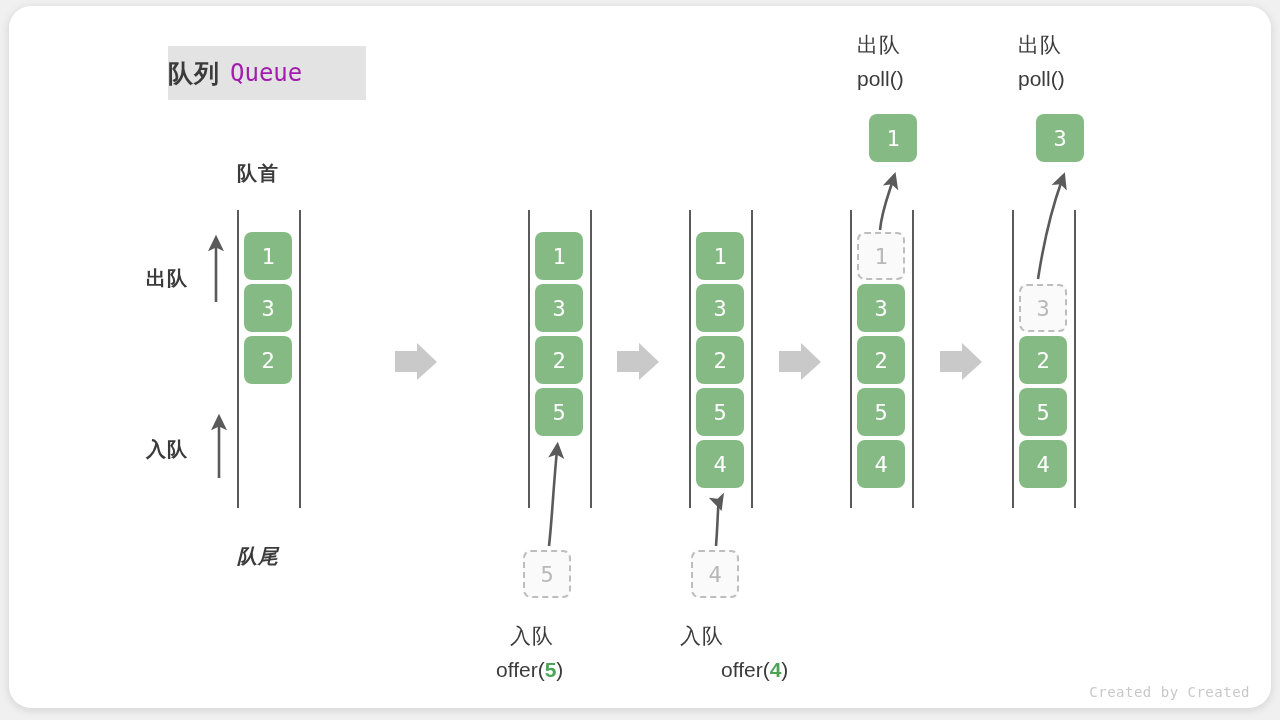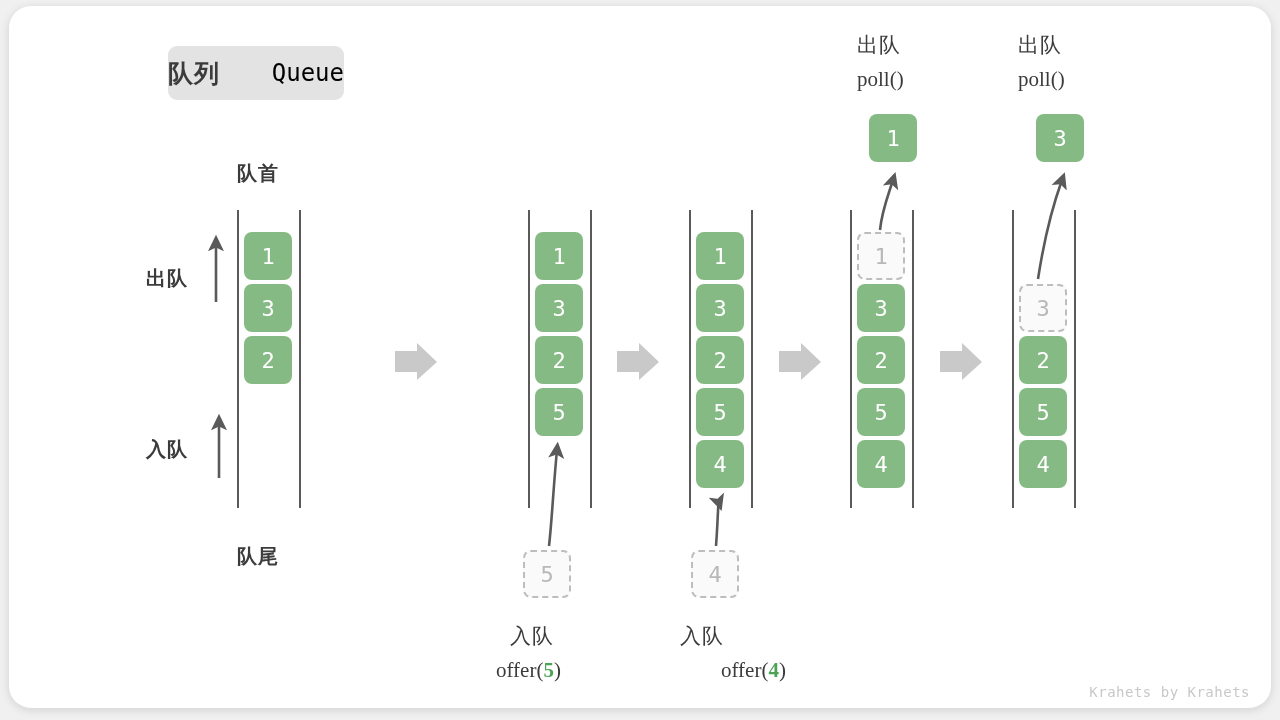--- a/index.html
+++ b/index.html
@@ -24,60 +24,60 @@
     background: #ffffff;
     border-radius: 22px;
     box-shadow: 0 2px 10px rgba(0,0,0,0.13);
   }
 
   
   .title-chip {
     position: absolute;
     left: 168px;
     top: 46px;
-    width: 176px;
+    width: 198px;
     height: 54px;
     background: #e3e3e3;
-    border-radius: 9px;
+    border-radius: 0;
     display: flex;
     align-items: center;
-    justify-content: space-between;
+    justify-content: flex-start;
     gap: 10px;
   }
   .title-cn {
     font-size: 25px;
     font-weight: bold;
     color: #3b3b3b;
     letter-spacing: 1px;
   }
   .title-en {
     font-family: "DejaVu Sans Mono", "Liberation Mono", monospace;
     font-size: 24px;
-    color: #000000;
+    color: #a21caf;
   }
 
   
   .ptext {
     position: absolute;
     white-space: pre;
     color: #3b3b3b;
   }
   .lbl-bold-cn {
     font-size: 20px;
     font-weight: bold;
     letter-spacing: 1px;
     text-align: right;
   }
   .lbl-cn {
     font-size: 21px;
     color: #3b3b3b;
     letter-spacing: 1px;
   }
   .lbl-mono {
-    font-family: Liberation Serif, serif;
+    font-family: Liberation Sans, sans-serif;
     font-size: 21px;
     color: #3b3b3b;
   }
   .mono-green { color: #4da355; font-weight: bold; }
 
   .credit {
     position: absolute;
     right: 30px;
     bottom: 20px;
     font-family: "DejaVu Sans Mono", "Liberation Mono", monospace;
@@ -129,21 +129,21 @@
 
 <div id="stage">
   <div id="card"></div>
 
   <div class="title-chip">
     <span class="title-cn">队列</span>
     <span class="title-en">Queue</span>
   </div>
 
   <div class="ptext lbl-bold-cn" style="left:237px; top:160px;">队首</div>
-  <div class="ptext lbl-bold-cn" style="left:237px; top:543px;">队尾</div>
+  <div class="ptext lbl-bold-cn" style="left:237px; top:543px;font-style:italic;">队尾</div>
   <div class="ptext lbl-bold-cn" style="left:146px; top:265px;">出队</div>
   <div class="ptext lbl-bold-cn" style="left:146px; top:436px;">入队</div>
 
   <div class="rail" style="left:237px; top:210px; height:298px;"></div>
   <div class="rail" style="left:299px; top:210px; height:298px;"></div>
   <div class="cell" style="left:244px; top:232px;">1</div>
   <div class="cell" style="left:244px; top:284px;">3</div>
   <div class="cell" style="left:244px; top:336px;">2</div>
 
   <div class="rail" style="left:528px; top:210px; height:298px;"></div>
@@ -225,14 +225,14 @@
 
     <g>
       <path d="M880,230 C882,210 888,196 893,180" stroke="#5a5a5a" stroke-width="2.6" fill="none" marker-end="url(#mk-dark)"></path>
     </g>
 
     <g>
       <path d="M1038,279 C1044,240 1053,205 1062,180" stroke="#5a5a5a" stroke-width="2.6" fill="none" marker-end="url(#mk-dark)"></path>
     </g>
   </svg>
 
-  <div class="credit">Krahets by Krahets</div>
+  <div class="credit">Created by Created</div>
 </div>
 
 </body></html>

